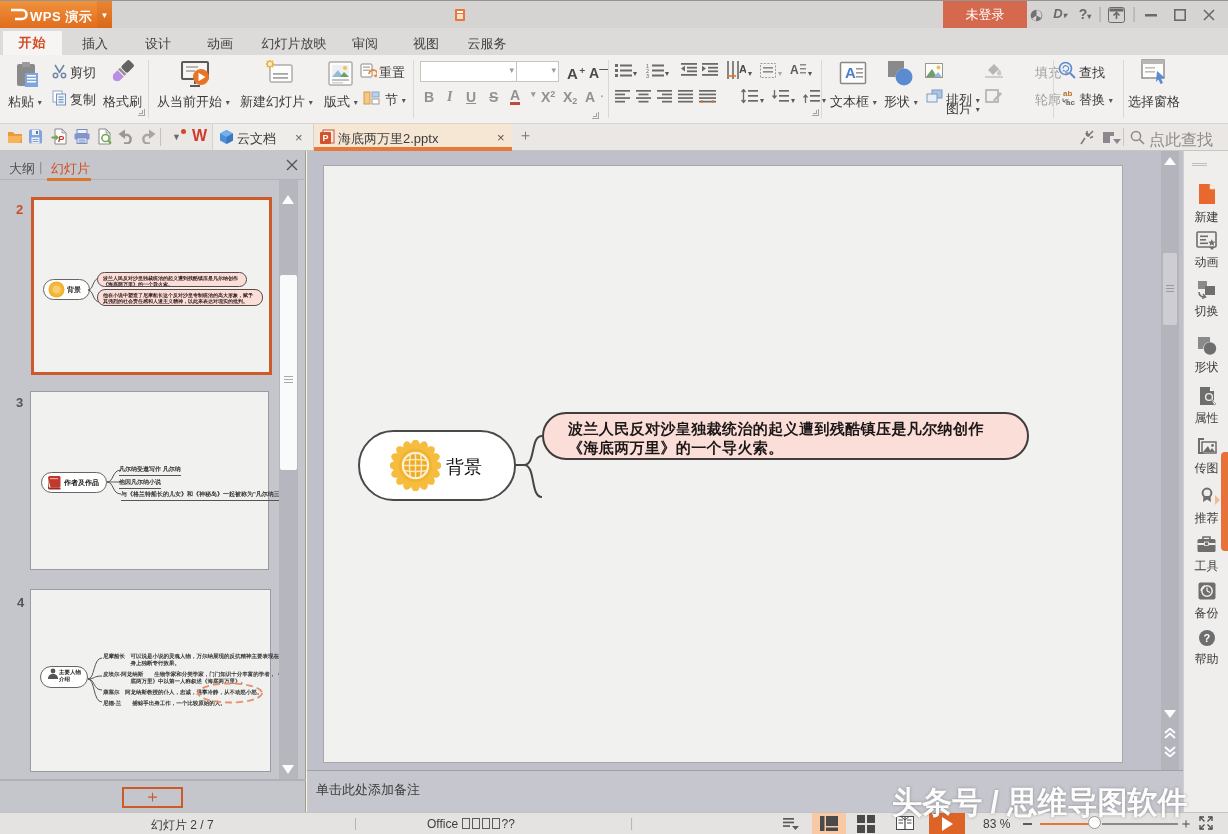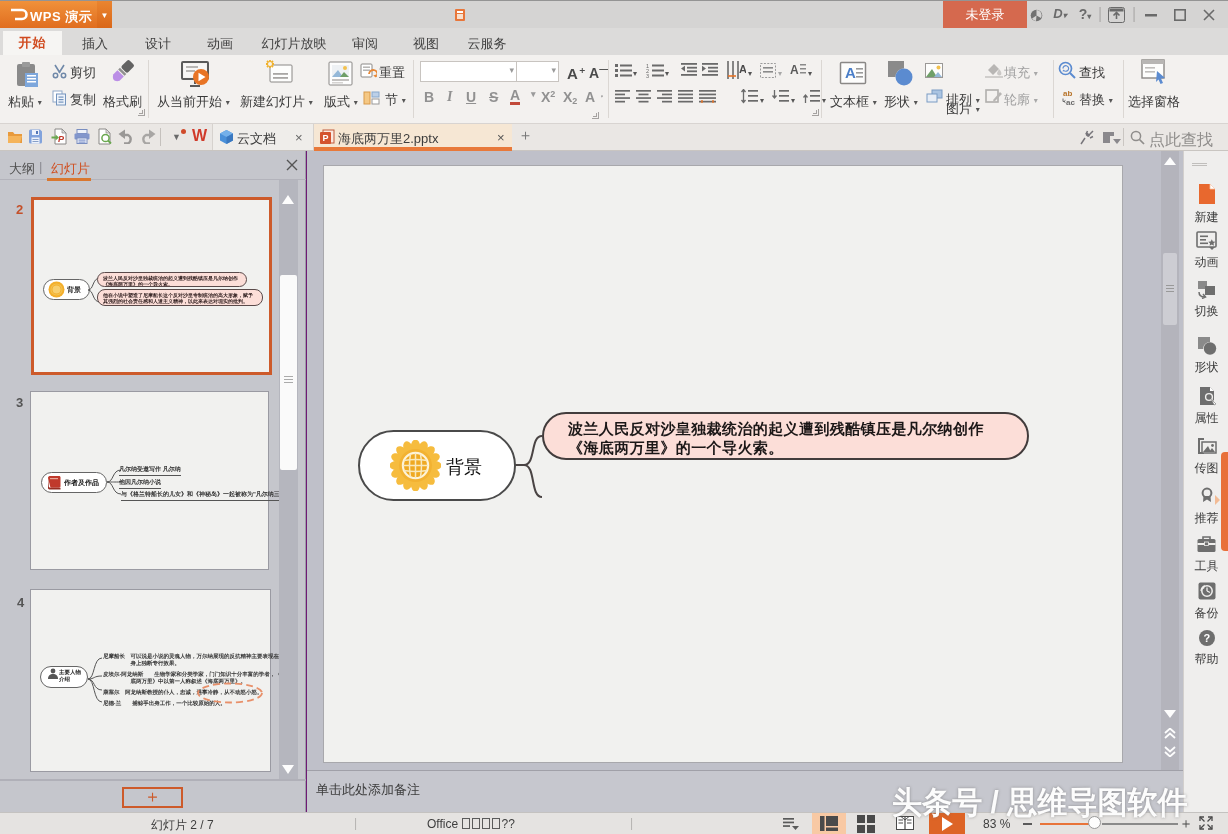--- a/index.html
+++ b/index.html
@@ -10,34 +10,34 @@
 #wpsarrow { position:absolute; left:97px; top:0; width:15px; height:28px; background:linear-gradient(#ea8530,#d96618); color:#fff; font-size:8px; text-align:center; line-height:30px; }
 #title-text { position:absolute; left:472px; top:0; height:28px; line-height:27px; font-size:12px; color:#454545; }
 #login { position:absolute; left:943px; top:0; width:84px; height:28px; background:#d5694e; color:#fff; font-size:13px; text-align:center; line-height:27px; }
 .tbtn { position:absolute; top:0; height:28px; color:#6a6a6a; text-align:center; line-height:26px; }
 #ribbon { position:absolute; left:0; top:28px; width:1228px; height:96px; background:#f3f1ef; border-bottom:1px solid #d8d4d1; }
 #tabstrip { position:absolute; left:0; top:0; width:1228px; height:27px; background:#dcdbda; }
 .rtab { position:absolute; top:5px; height:22px; line-height:22px; font-size:13px; color:#3f3f3f; text-align:center; }
 #tab-active { position:absolute; left:3px; top:3px; width:59px; height:24px; background:#f6f5f3; color:#d04a1e; font-weight:bold; font-size:13px; text-align:center; line-height:24px; letter-spacing:1px; }
 .vsep { position:absolute; top:32px; width:1px; height:58px; background:#dbd7d3; }
 .lbl { position:absolute; font-size:13px; color:#3a3a3a; white-space:nowrap; line-height:15px; }
-.glbl { position:absolute; font-size:13px; color:#a0a0a0; white-space:nowrap; line-height:15px; }
+.glbl { position:absolute; font-size:13px; color:#a0a0a0; white-space:nowrap; line-height:15px;margin-left:31px; }
 .car { font-size:8px; color:#555; vertical-align:1px; }
 .gcar { font-size:8px; color:#a8a8a8; vertical-align:1px; }
 .icn { position:absolute; }
 .combo { position:absolute; height:21px; background:#fff; border:1px solid #c8c4c0; }
 .combo:after { content:"▾"; position:absolute; right:2px; top:3px; font-size:9px; color:#9a9a9a; }
 .fbtn { position:absolute; font-size:14px; color:#919191; font-weight:bold; }
 .corner { position:absolute; width:7px; height:7px; border-right:1px solid #a5a2a0; border-bottom:1px solid #a5a2a0; }
 .corner:before { content:""; position:absolute; right:1px; bottom:1px; width:3px; height:3px; border-right:1px solid #a5a2a0; border-bottom:1px solid #a5a2a0; }
 #docrow { position:absolute; left:0; top:124px; width:1228px; height:27px; background:#eae7e4; border-bottom:1px solid #c9c5c1; }
 #tab-doc1 { position:absolute; left:212px; top:0; width:102px; height:26px; background:#efedea; border-left:1px solid #d6d2ce; border-right:1px solid #d6d2ce; font-size:13px; color:#3c3c3c; }
 #tab-doc2 { position:absolute; left:314px; top:0; width:198px; height:26px; background:#f6e7d4; font-size:13px; color:#3c3c3c; }
 #tab-doc2-bar { position:absolute; left:314px; top:147px; width:198px; height:4px; background:#e8793a; }
-#content { position:absolute; left:0; top:151px; width:1228px; height:661px; background:#701a75; }
+#content { position:absolute; left:0; top:151px; width:1228px; height:661px; background:#fef9c3; }
 #leftpanel { position:absolute; left:0; top:0; width:306px; height:661px; background:#c5c6cc; border-right:1px solid #9b9ca6; }
 #lp-head { position:absolute; left:0; top:0; width:306px; height:29px; border-bottom:1px solid #b3b3bb; font-size:13px; }
 .thumbbox { position:absolute; background:#f1f1ef; }
 #lp-scroll { position:absolute; left:279px; top:29px; width:19px; height:599px; background:#b5b6be; }
 #lp-plus { position:absolute; left:122px; top:636px; width:61px; height:21px; border:2px solid #cd5a2a; color:#cd5a2a; text-align:center; line-height:16px; font-size:17px; }
 #mainarea { position:absolute; left:307px; top:0; width:876px; height:661px; background:#bfc0c9; }
 #canvas { position:absolute; left:16px; top:14px; width:800px; height:598px; background:#f1f1ef; border:1px solid #a8a8ac; }
 #m-scroll { position:absolute; left:854px; top:0; width:18px; height:630px; background:#b4b4bc; }
 #notesbar { position:absolute; left:0; top:619px; width:876px; height:42px; border-top:1px solid #a0a0a8; font-size:13px; color:#3c3c3c; background:#c6c7ce; }
 #sidebar { position:absolute; left:1183px; top:0; width:45px; height:661px; background:#efeeed; border-left:1px solid #d2cfcd; }

